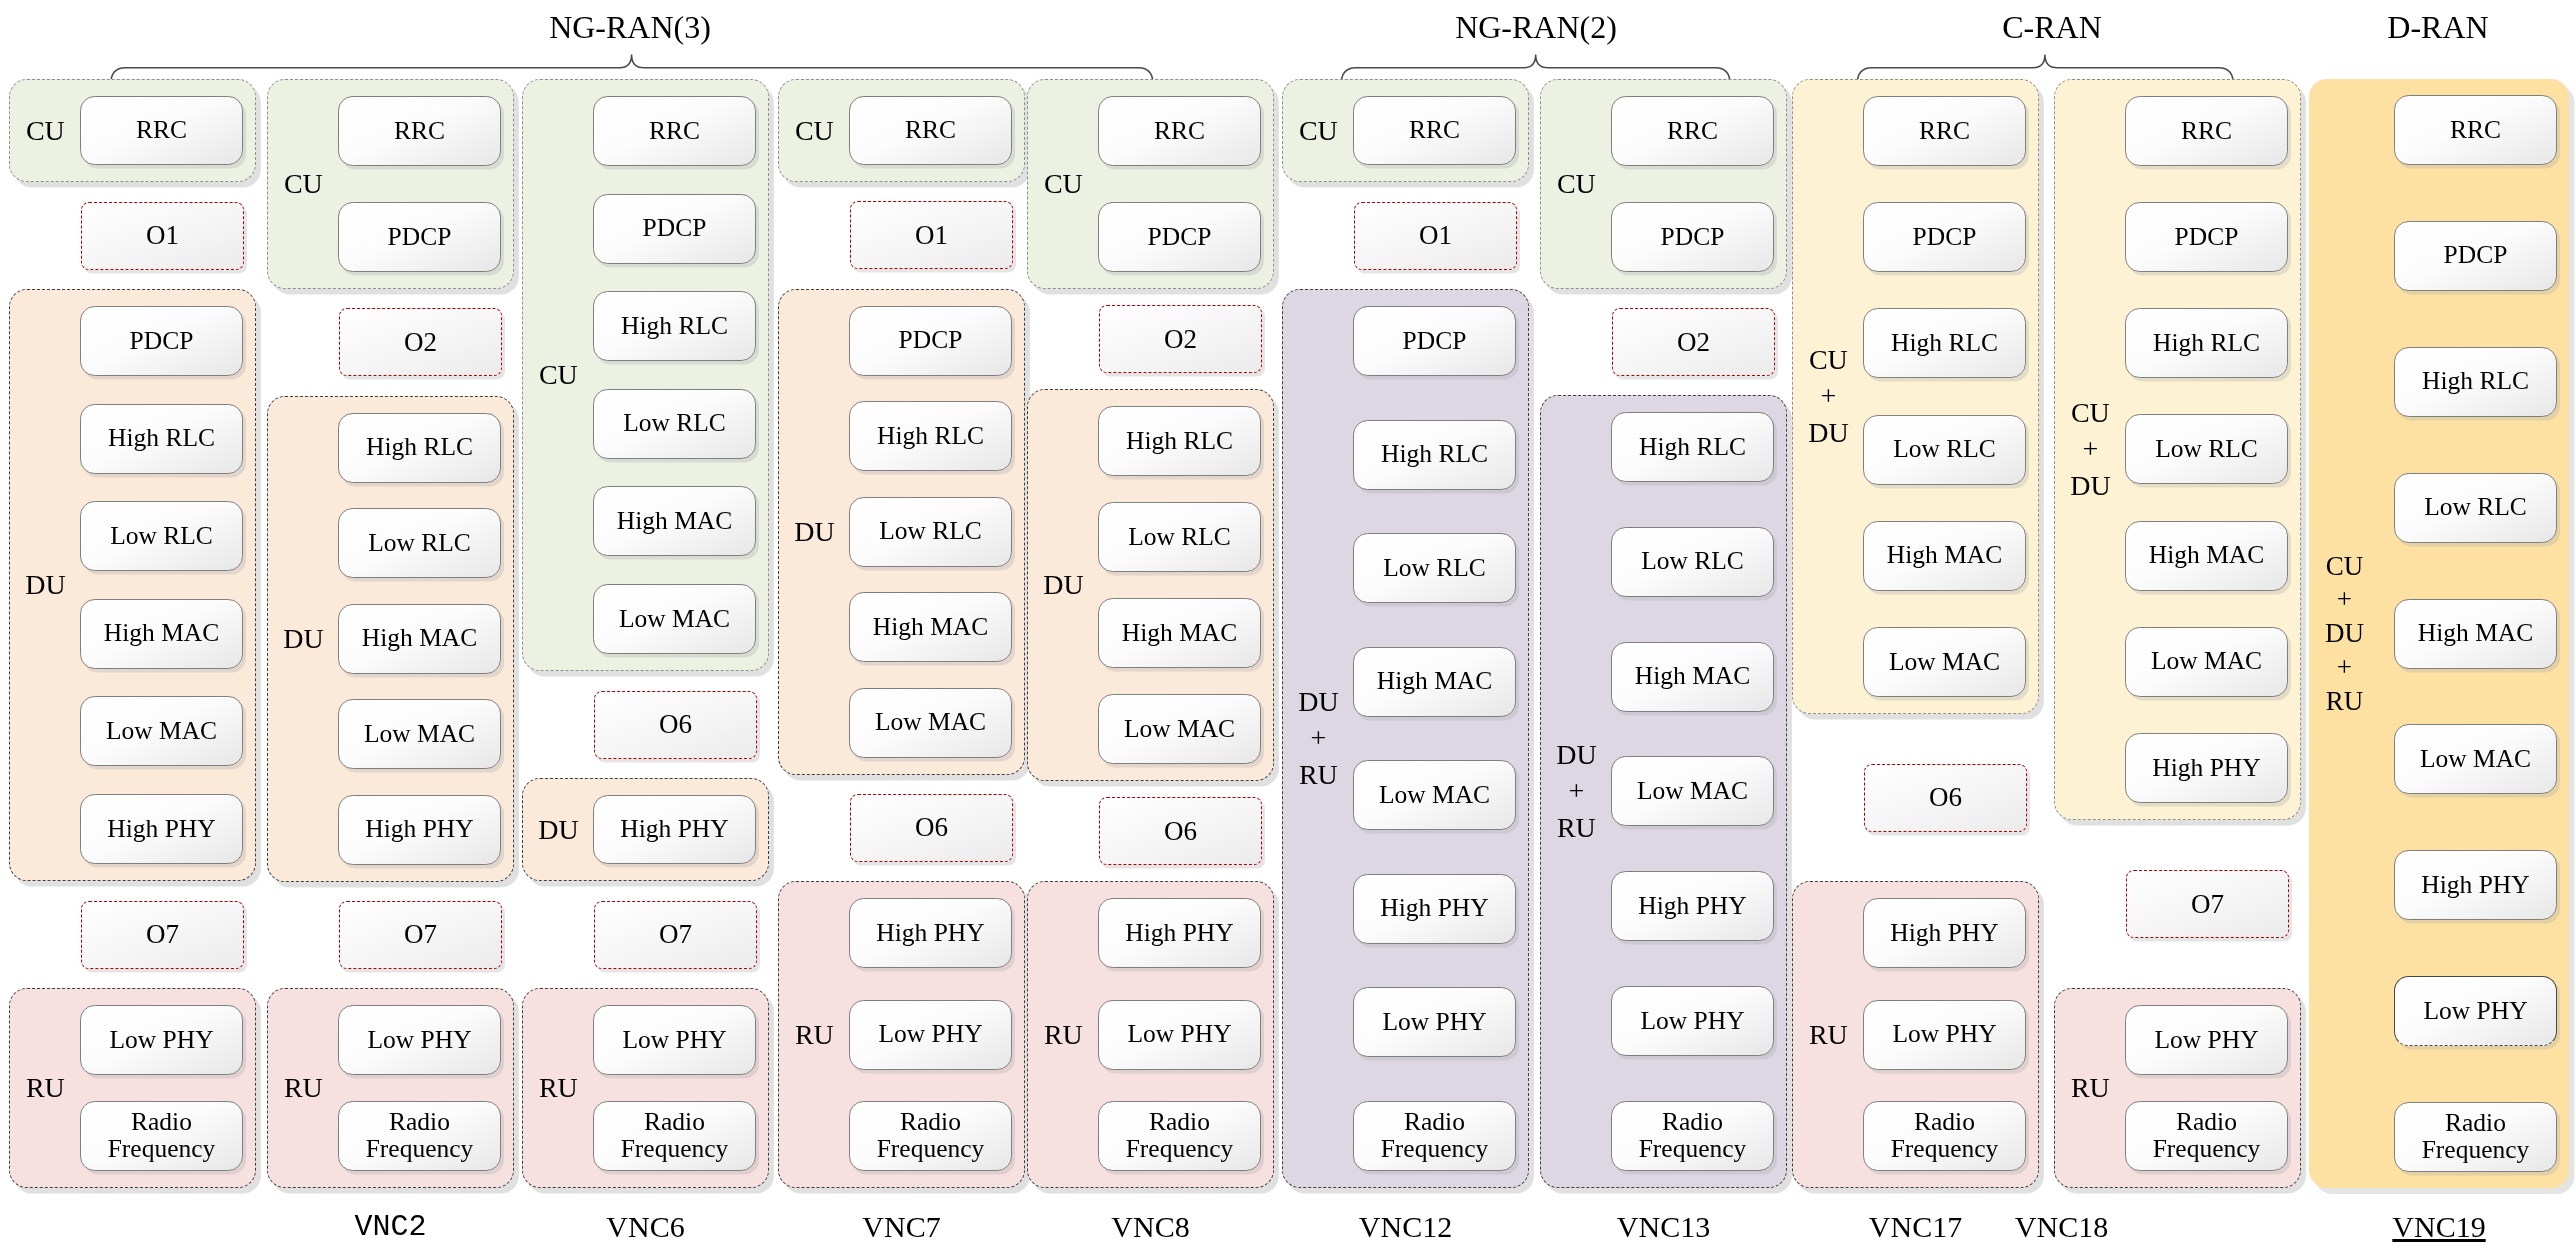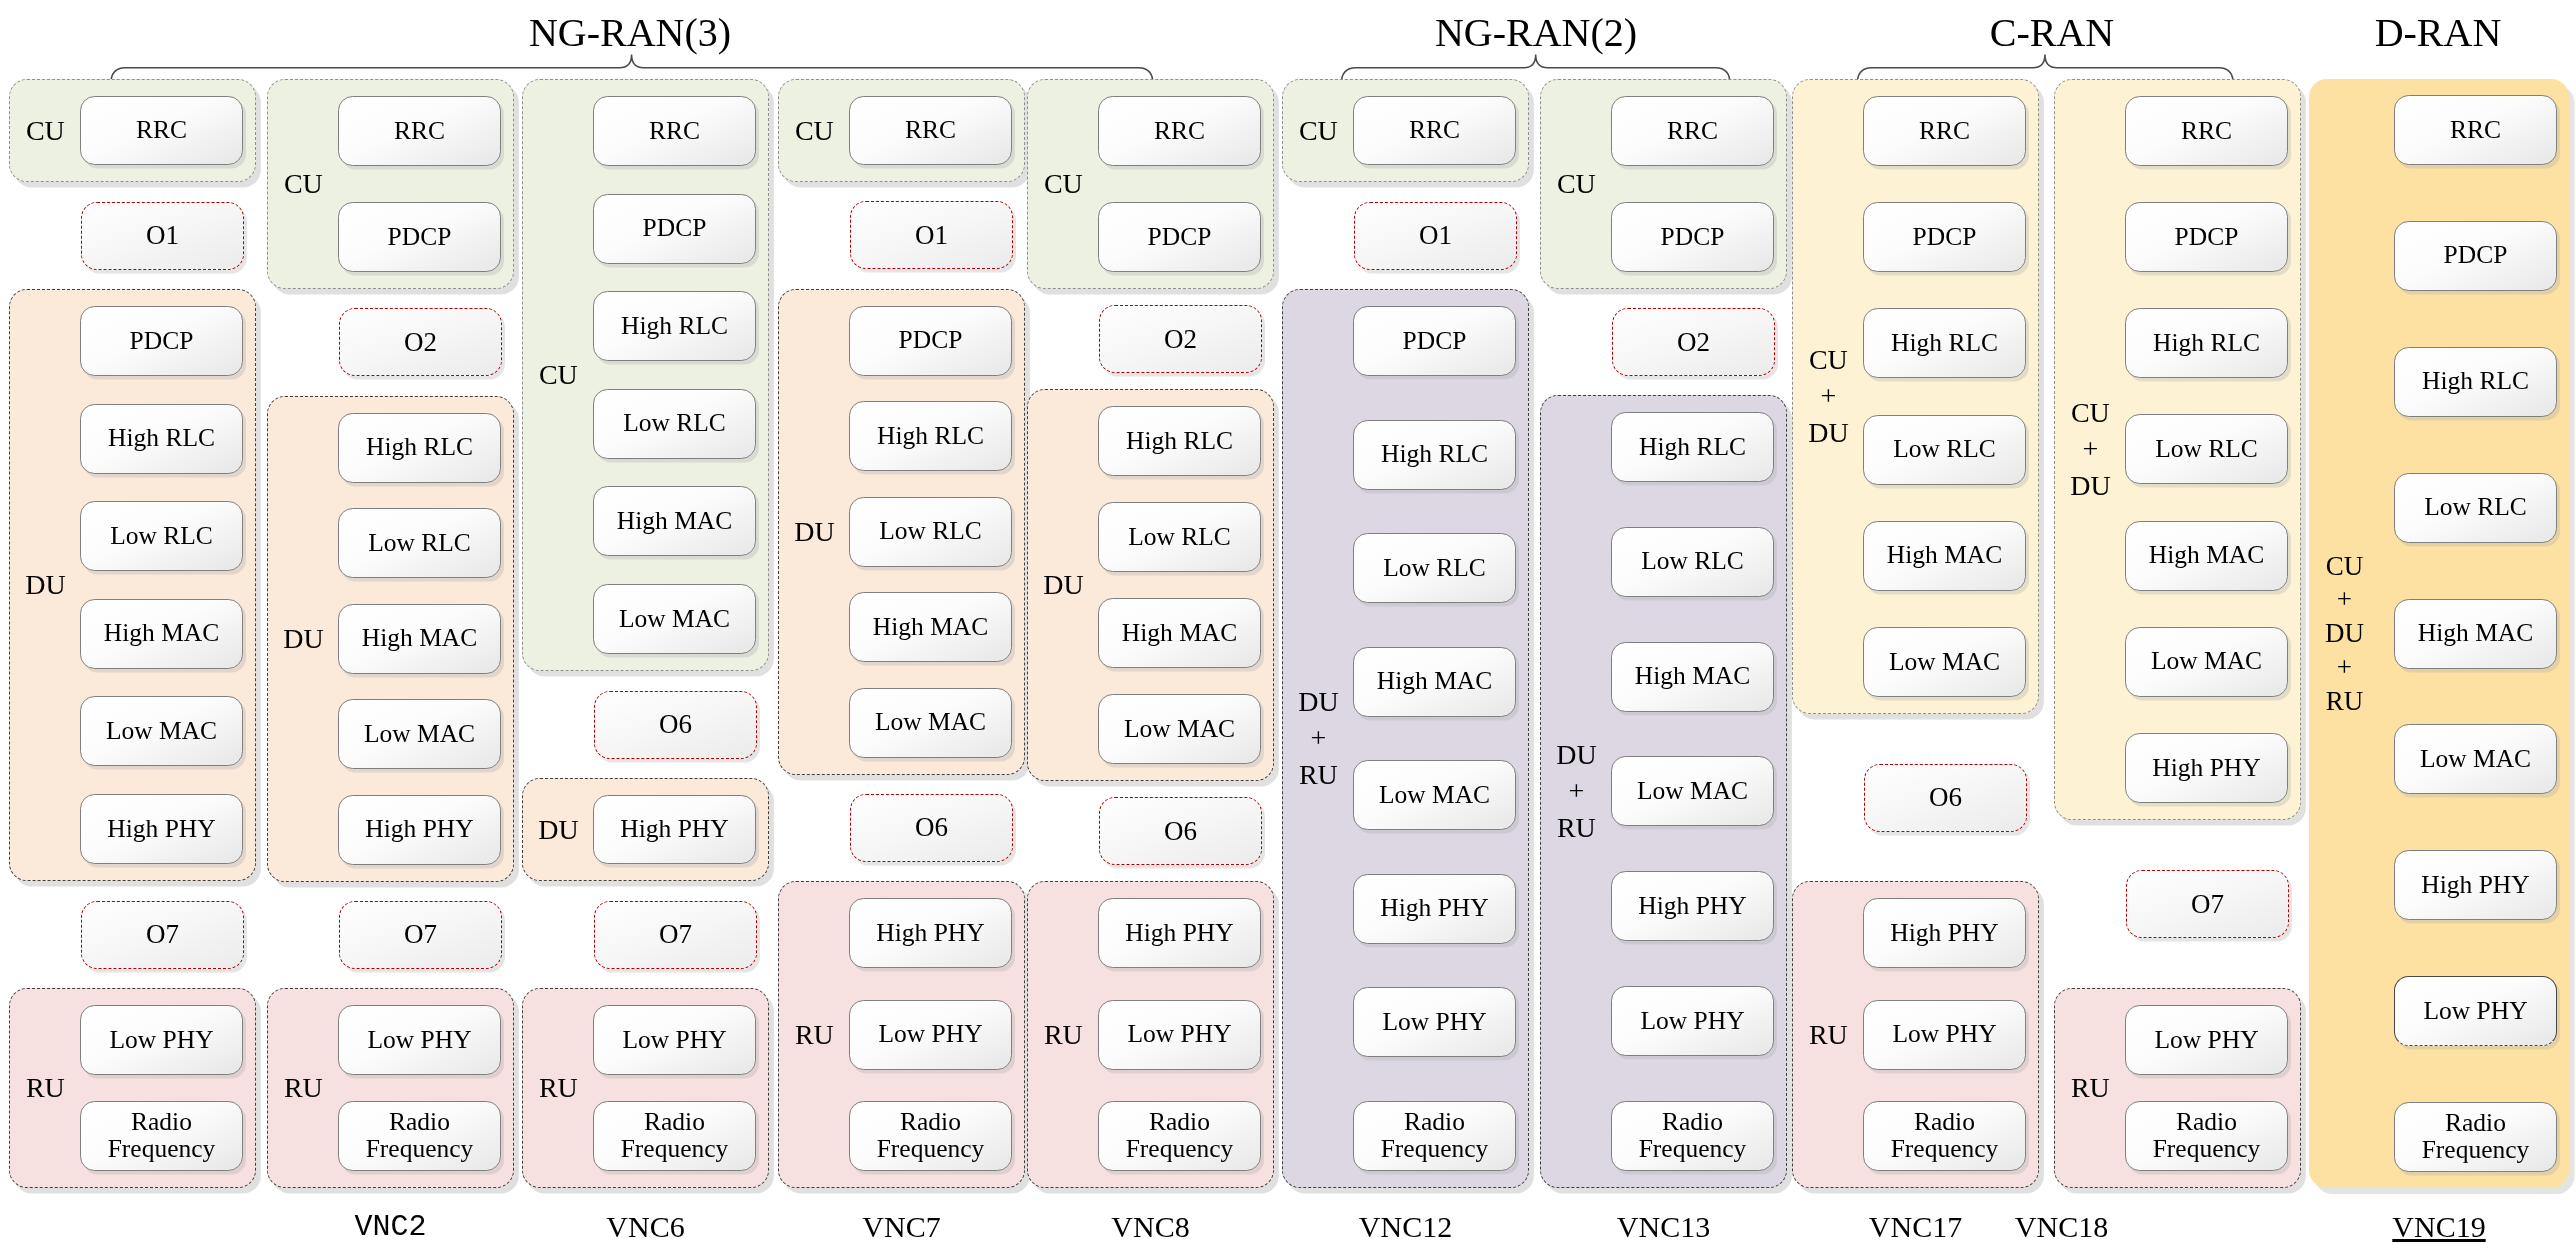--- a/index.html
+++ b/index.html
@@ -1,30 +1,30 @@
 <!DOCTYPE html>
 <html style="font-size:9.7px"><head>
 <meta charset="utf-8">
 <style>
   html,body{margin:0;padding:0;width:2576px;height:1256px;background:#ffffff;overflow:hidden;}
   body{font-family:"Liberation Serif","DejaVu Serif",serif;color:#000;}
   #diagram{position:relative;width:2576px;height:1256px;}
-  .hdr{position:absolute;top:8.5px;transform:translateX(-50%);font-size:40px;white-space:nowrap;}
+  .hdr{position:absolute;top:8.5px;transform:translateX(-50%);font-size:32px;white-space:nowrap;}
   #braces-svg{position:absolute;left:0;top:0;width:2576px;height:109px;}
   .col{position:absolute;top:79px;height:1109px;display:flex;flex-direction:column;justify-content:space-between;box-sizing:border-box;}
   .grp{position:relative;border-radius:18px;display:flex;flex-direction:column;justify-content:space-between;align-items:flex-end;padding:16px 12px 16px 0;box-sizing:border-box;box-shadow:4.9px 5.5px 0 rgba(165,165,165,.35);}
   .grp.dark{border:1.8px dashed #3f3f3f;}
   .grp.light{border:1.8px dashed #8f8f8f;}
   .grp.noborder{border:none;box-shadow:5.5px 6px 0 rgba(165,165,165,.30);}
   .box{width:163px;height:70px;box-sizing:border-box;border:1.2px solid #7f7f7f;border-radius:14.6px;
        background:linear-gradient(155deg,#ffffff 0%,#fcfcfc 45%,#e7e7e7 100%);
        display:flex;align-items:center;justify-content:center;text-align:center;
        font-size:25.5px;line-height:1.05;box-shadow:3px 3.6px 0 rgba(170,170,170,.30);}
   .box.split-bottom{border:1.8px solid #474747;border-bottom:1.8px dashed #474747;}
-  .iface{width:163px;height:68px;box-sizing:border-box;margin:0 12px 0 auto;border:1.8px dashed #b00000;border-radius:16px;
+  .iface{width:163px;height:68px;box-sizing:border-box;margin:0 12px 0 auto;border:1.8px dashed #b00000;border-radius:8px;
        background:linear-gradient(160deg,#ffffff 0%,#f6f6f6 50%,#ebebeb 100%);
        display:flex;align-items:center;justify-content:center;font-size:27px;
        box-shadow:3px 3.6px 0 rgba(170,170,170,.30);}
   .unit{position:absolute;left:2.4px;top:50%;transform:translateY(-50%);width:66px;text-align:center;font-size:28px;line-height:1.32;}
   .unit.small{font-size:27px;line-height:1.25;}
   .vnc{position:absolute;top:1210px;font-size:30px;text-align:center;}
 </style>
 </head>
 <body>
 

